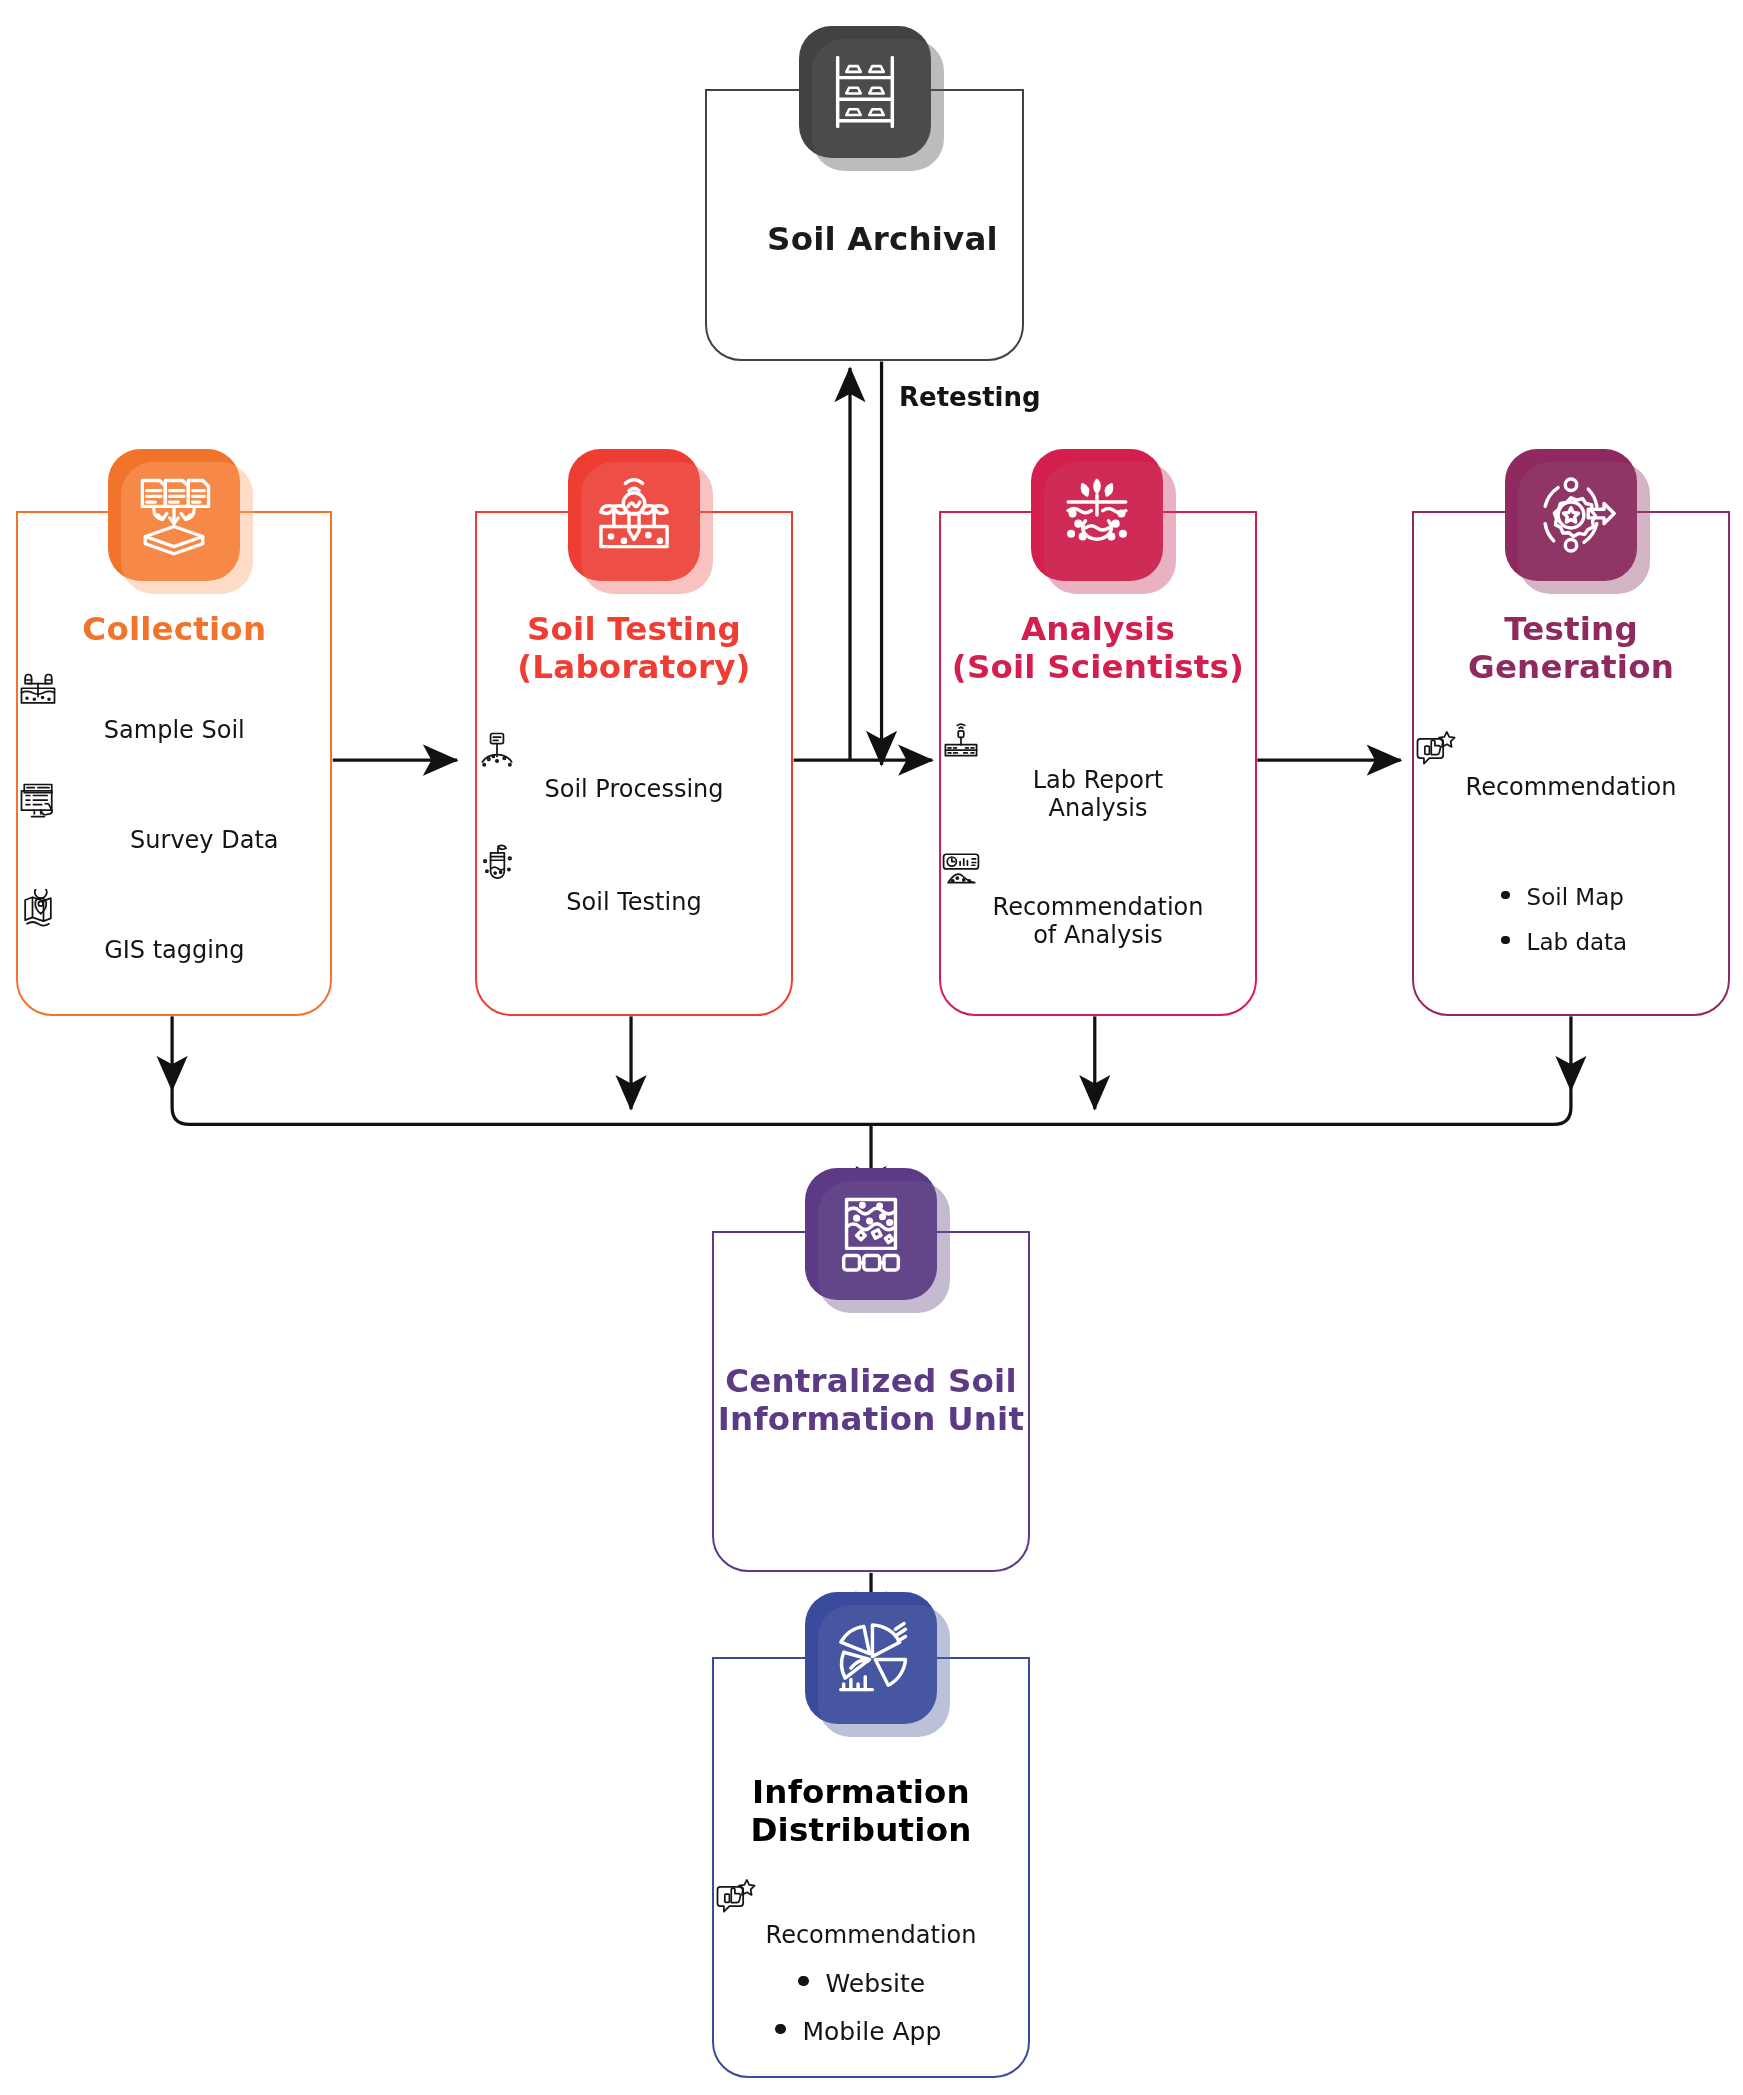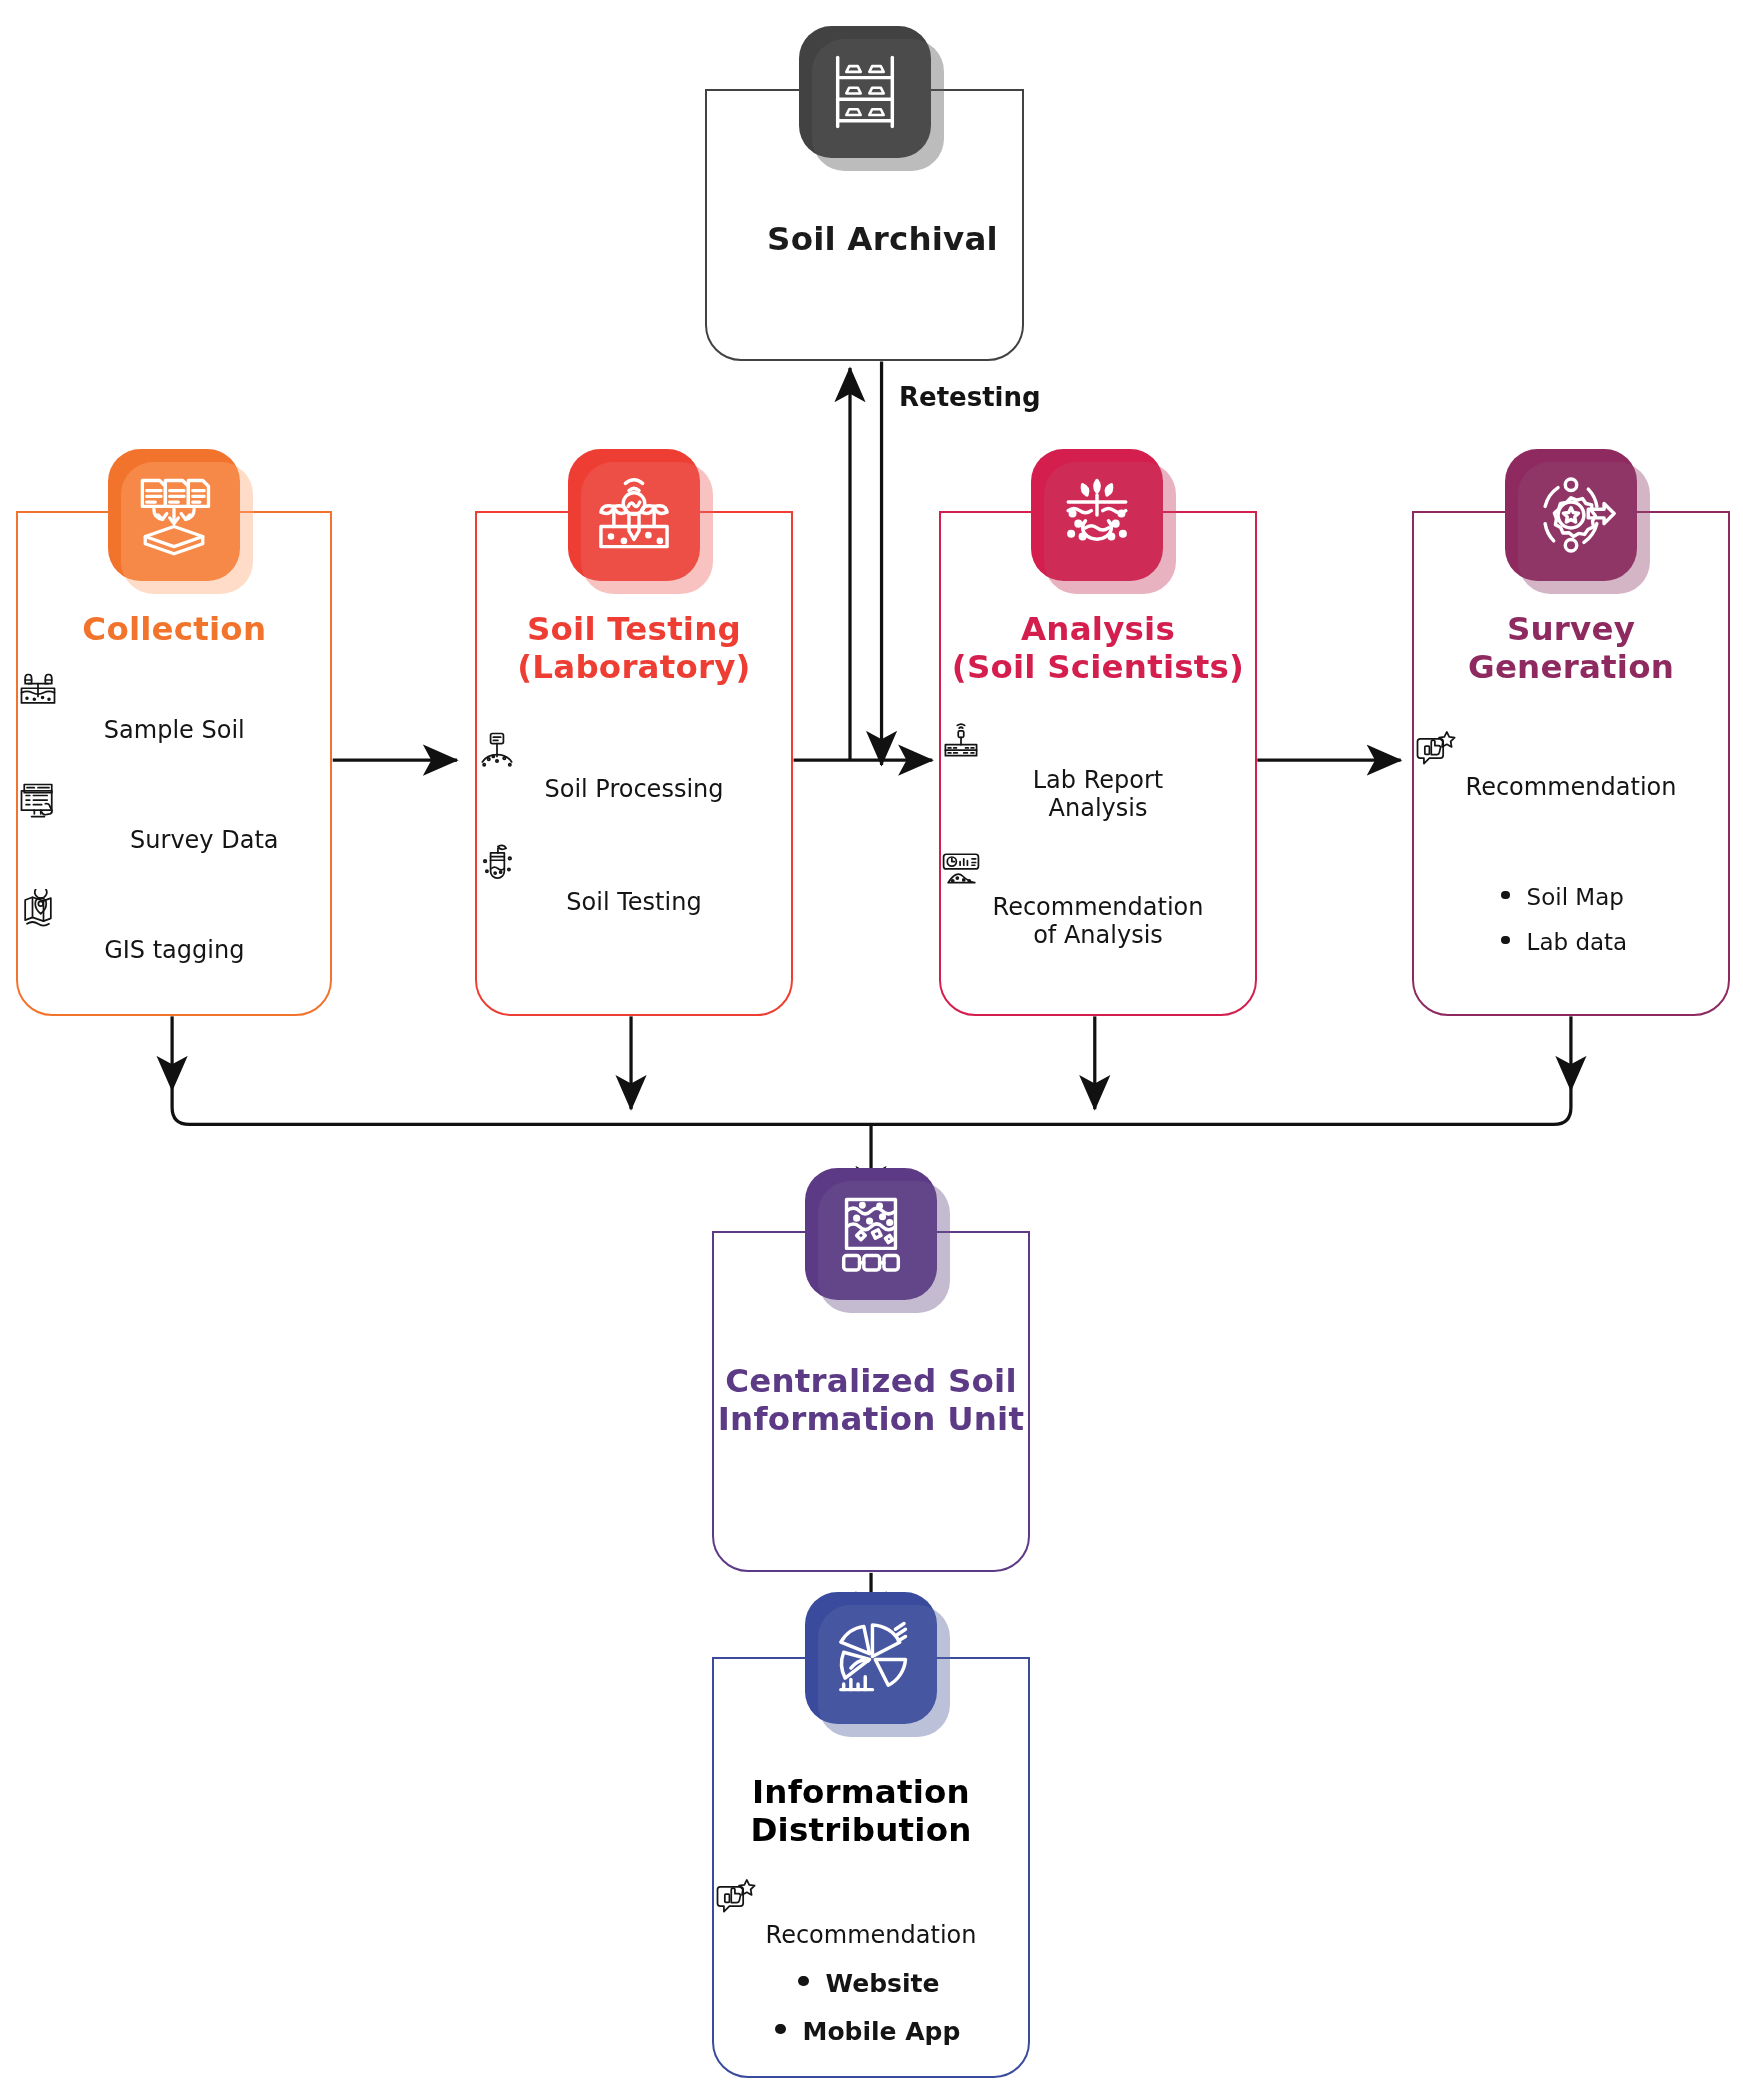--- a/index.html
+++ b/index.html
@@ -65,21 +65,21 @@
   .bullet-row {
     display: flex; align-items: baseline; justify-content: flex-start;
     font-size: 23px; color: #141414;
     margin-bottom: 19px;
   }
   .bullet-dot {
     display: inline-block; width: 8.6px; height: 8.6px; border-radius: 50%;
     background: #141414; margin-right: 17px; flex: none;
     position: relative; top: -5.7px;
   }
-  .bullets.bold .bullet-row { font-weight: bold; font-size: 25px; }
+  .bullets.bold .bullet-row { font-weight: normal; font-size: 25px; }
   .bullets.bold .bullet-dot { width: 10.5px; height: 10.5px; }
 
   
   #wires { position: absolute; inset: 0; z-index: 1; pointer-events: none; }
 
   .edge-label {
     position: absolute;
     font-size: 26px; font-weight: bold; color: #141414;
     white-space: nowrap;
     text-align: center;
@@ -358,21 +358,21 @@
         <circle cx="32" cy="11" r="4"></circle>
         <circle cx="32" cy="53" r="4"></circle>
         <path d="M32 20 l4 1.6 4 -1 2.4 3.4 4 1 0 4.2 2.6 3.3 -2 3.7 0.6 4.1 -3.8 1.8 -2.4 3.4 -4.1 -0.7 -3.6 2.1 -3.2 -2.6 -4.1 0.2 -1.6 -3.8 -3.6 -2 0.7 -4.1 -1.4 -3.9 3 -2.8 1.2 -4 4.1 -0.6z"></path>
         <circle cx="32" cy="32" r="9"></circle>
         <path d="M32 27 l1.6 3.3 3.6 0.5 -2.6 2.5 0.6 3.6 -3.2 -1.7 -3.2 1.7 0.6 -3.6 -2.6 -2.5 3.6 -0.5z"></path>
         <path d="M44 28 h11 v-4 l7 7 -7 7 v-4 h-11 z"></path>
       </svg>
     </span>
   </div>
   <div class="node-title" style="top:610px; left:1412px; width:318px; font-size:32.5px; color:#8E2A60;">
-    <div>Survey</div>
+    <div>Testing</div>
     <div>Generation</div>
   </div>
 
   <div class="sub-item" style="top:726px; left:1412px; width:318px;">
     <span class="si-icon">
       <svg viewBox="0 0 48 48" fill="none" stroke="#141414" stroke-width="1.9" stroke-linecap="round" stroke-linejoin="round">
         <path d="M38 6.5 l2.6 5.3 5.9 0.9 -4.3 4.2 1 5.9 -5.2 -2.8 -5.3 2.8 1 -5.9 -4.2 -4.2 5.8 -0.9z"></path>
         <path d="M9 14 h22 a3 3 0 0 1 3 3 v15 a3 3 0 0 1 -3 3 h-12 l-6 6 v-6 h-4 a3 3 0 0 1 -3 -3 v-15 a3 3 0 0 1 3 -3z"></path>
         <path d="M21 20 v-2.5 a2 2 0 0 1 4 0 v4 h4 a2 2 0 0 1 2 2.4 l-1.2 5.2 a2.6 2.6 0 0 1 -2.6 2 h-6.2z"></path>
         <rect x="14" y="22" width="5" height="9" rx="1"></rect>

